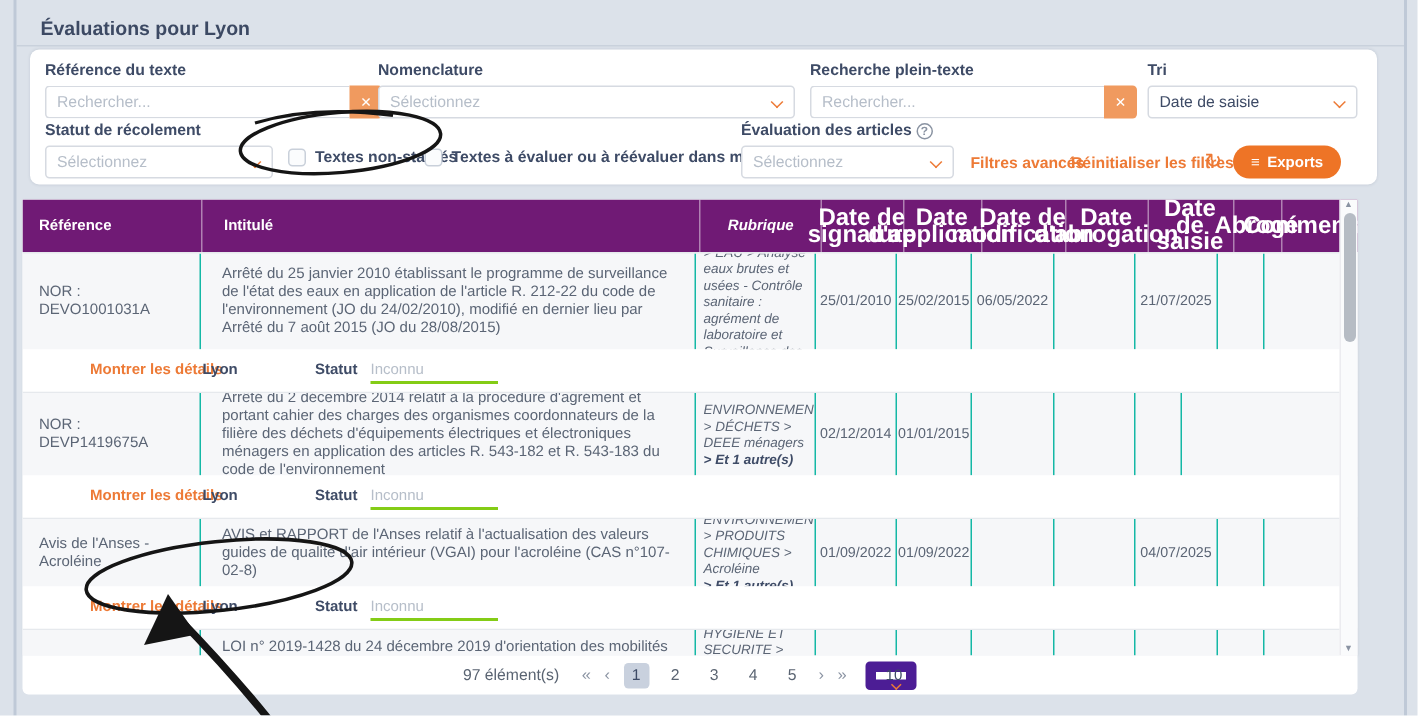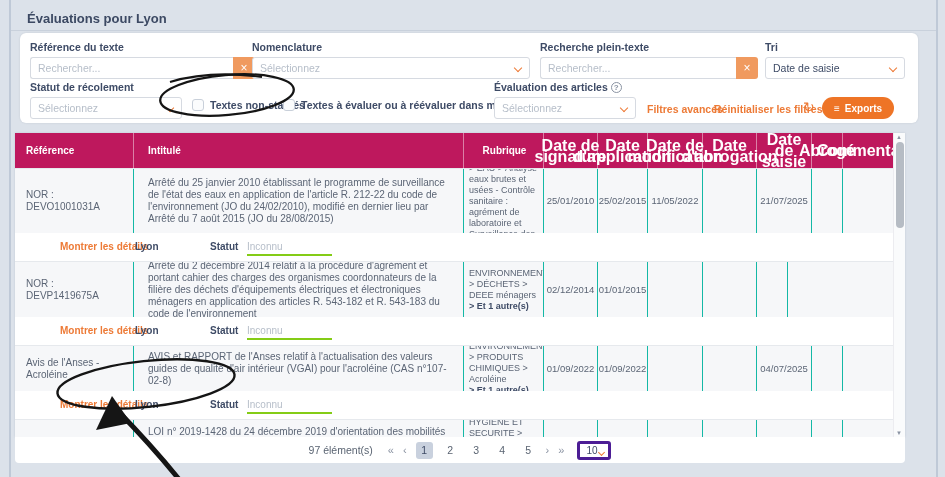--- a/index.html
+++ b/index.html
@@ -24,50 +24,50 @@
   .cbox { position:absolute; display:flex; align-items:center; gap:6px; }
   .cb { width:12px; height:12px; border:1px solid #c9d0da; border-radius:3px; background:#fbfcfd; }
   .cblabel { font-size:10.5px; font-weight:bold; color:#3e4b66; white-space:nowrap; }
   .olink { position:absolute; font-size:10.5px; font-weight:bold; color:#ed7a36; cursor:pointer; white-space:nowrap; }
   .refresh { position:absolute; color:#ed7a36; font-size:14px; cursor:pointer; }
   .exports { position:absolute; height:22px; padding:0 12px; background:#ee7426; border-radius:11px; color:#fff; font-size:10px; font-weight:bold; display:flex; align-items:center; gap:5px; cursor:pointer; }
   .helpicon { width:11px; height:11px; border:1px solid #8a93a2; border-radius:50%; color:#8a93a2; font-size:8px; font-weight:bold; display:inline-flex; align-items:center; justify-content:center; }
 
   
   .table-card { position:absolute; left:15px; top:133px; width:890px; height:304px; background:#fff; overflow:hidden; box-shadow:0 0 2px rgba(60,74,99,.15); }
-  .thead { display:flex; height:35px; background:#be185d; color:#fff; }
+  .thead { display:flex; height:35px; background:#701a75; color:#fff;justify-content:space-between; }
   .th { font-size:16px; font-weight:bold; display:flex; align-items:center; justify-content:center; text-align:center; border-left:1px solid rgba(255,255,255,.45); padding:2px 3px; line-height:11px; }
   .th:first-child { border-left:none; }
   .trow { display:flex; background:#f6f7f9; border-top:1px solid #e6e9ed; overflow:hidden; }
   .td { font-size:9.5px; color:#5b6575; display:flex; align-items:center; justify-content:center; border-left:1px solid #14b8a6; padding:2px 4px; overflow:hidden; line-height:12px; }
   .td:first-child { border-left:none; }
   .c-ref{width:118px; justify-content:flex-start; padding-left:11px; font-size:10px;}
   .c-int{width:330px; justify-content:flex-start; text-align:left; font-size:10px; padding:4px 10px 4px 14px; line-height:12px;}
-  .c-rub{width:80px; justify-content:flex-start; text-align:left; font-size:9px; line-height:11px; padding:3px 3px 3px 5px; flex-direction:column; align-items:flex-start; justify-content:center;}
+  .c-rub{width:80px; justify-content:flex-start; text-align:left; font-size:9px; line-height:11px; padding:3px 3px 3px 5px; flex-direction:column; align-items:flex-start; justify-content:center;font-style:italic;}
   .rub-more{ font-weight:bold; color:#3e4b66; }
   .c-ds{width:54px;} .c-da{width:50px;} .c-dm{width:55px;} .c-dab{width:54px;} .c-dsa{width:55px;} .c-ab{width:31px;} .c-com{width:51px;}
   .r1{height:65px;} .r2{height:56px;} .r3{height:46px;} .r4{height:60px;}
   .drow { position:relative; height:28px; background:#fff; }
   .dlink { position:absolute; left:45px; top:8px; font-size:10px; font-weight:bold; color:#ed7a36; cursor:pointer; }
   .dsite { position:absolute; left:120px; top:8px; font-size:10px; font-weight:bold; color:#3e4b66; }
   .dstat { position:absolute; left:195px; top:8px; font-size:10px; font-weight:bold; color:#3e4b66; }
   .dval { position:absolute; left:232px; top:8px; width:85px; font-size:10px; color:#b6bec9; border-bottom:2px solid #84cc16; padding-bottom:2px; }
 
   
   .vscroll { position:absolute; right:0; top:0; width:12px; height:304px; background:#fafbfc; border-left:1px solid #ececf0; }
   .vthumb { position:absolute; left:2px; top:9px; width:8px; height:86px; background:#b6bcc4; border-radius:4px; }
   .varrow { position:absolute; left:2px; font-size:6px; color:#8a93a2; }
 
   
   .pag-strip { position:absolute; left:15px; top:437px; width:890px; height:26px; background:#fff; border-radius:0 0 4px 4px; display:flex; align-items:center; justify-content:center; gap:9px; font-size:10.5px; color:#5a6472; }
   .pag-count { margin-right:6px; }
   .pag-arrow { color:#8a93a2; cursor:pointer; font-size:11px; }
   .pag-num { cursor:pointer; width:17px; height:17px; display:flex; align-items:center; justify-content:center; border-radius:3px; }
   .pag-num.active { background:#c9d1de; color:#3e4b66; }
-  .pagesize { position:relative; width:34px; height:19px; border:3px solid #4c1d95; border-radius:3px; display:flex; align-items:center; padding-left:6px; font-size:10px; color:#3e4b66; cursor:pointer; margin-left:4px;text-align:center; }
+  .pagesize { position:relative; width:34px; height:19px; border:7px solid #4c1d95; border-radius:3px; display:flex; align-items:center; padding-left:6px; font-size:10px; color:#3e4b66; cursor:pointer; margin-left:4px;text-align:center; }
   .pagesize .chev { right:4px; top:6px; width:5px; height:5px; }
 
   .annot { position:absolute; left:0; top:0; pointer-events:none; z-index:50; }
 </style>
 </head>
 <body>
 
 <div class="edge left"></div>
 <div class="edge right"></div>
 <div class="top-strip"></div>
@@ -166,21 +166,21 @@
   </div>
 
   <div class="trow r1">
     <div class="td c-ref">NOR : DEVO1001031A</div>
     <div class="td c-int">Arrêté du 25 janvier 2010 établissant le programme de surveillance de l'état des eaux en application de l'article R. 212-22 du code de l'environnement (JO du 24/02/2010), modifié en dernier lieu par Arrêté du 7 août 2015 (JO du 28/08/2015)</div>
     <div class="td c-rub">
         <span>ENVIRONNEMENT &gt; EAU &gt; Analyse eaux brutes et usées - Contrôle sanitaire : agrément de laboratoire et Surveillance des eaux</span>
       </div>
     <div class="td c-ds">25/01/2010</div>
     <div class="td c-da">25/02/2015</div>
-    <div class="td c-dm">11/05/2022</div>
+    <div class="td c-dm">06/05/2022</div>
     <div class="td c-dab"></div>
     <div class="td c-dsa">21/07/2025</div>
     <div class="td c-ab"></div>
     <div class="td c-com"></div>
   </div>
   <div class="drow">
     <span class="dlink">Montrer les détails</span>
     <span class="dsite">Lyon</span>
     <span class="dstat">Statut</span>
     <span class="dval">Inconnu</span>

